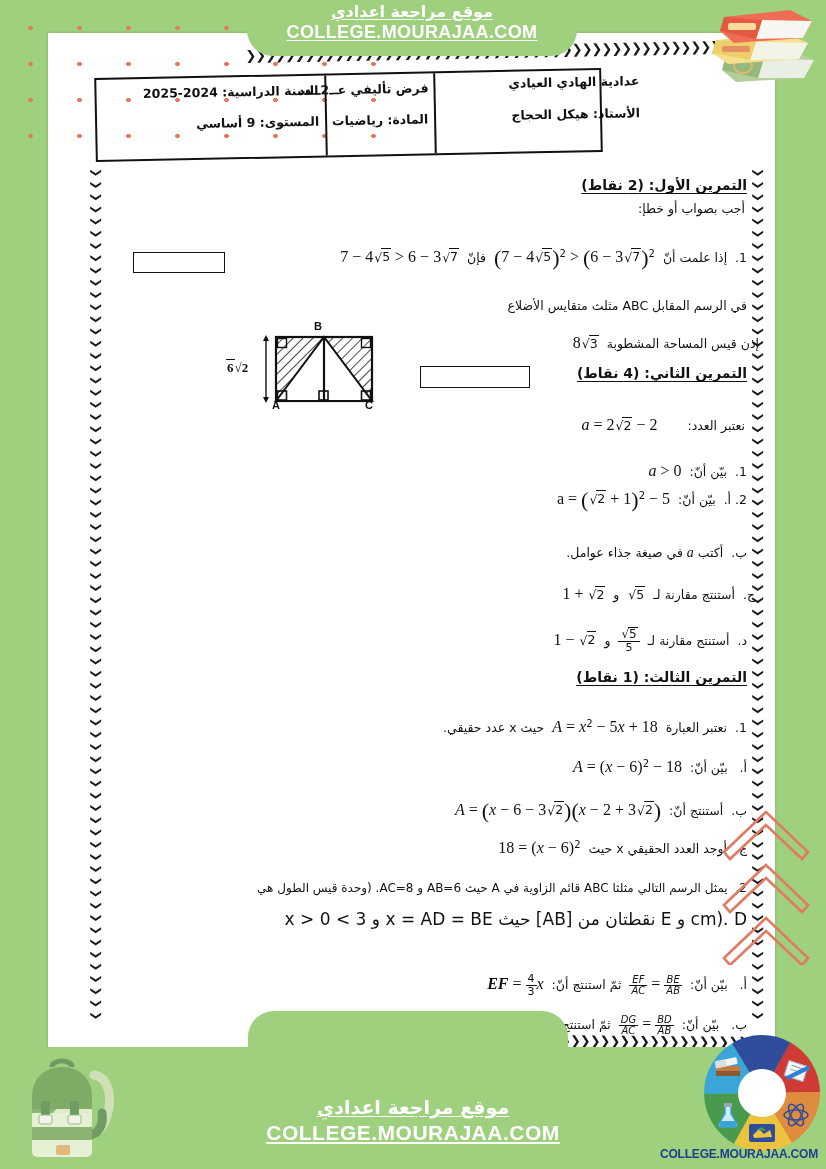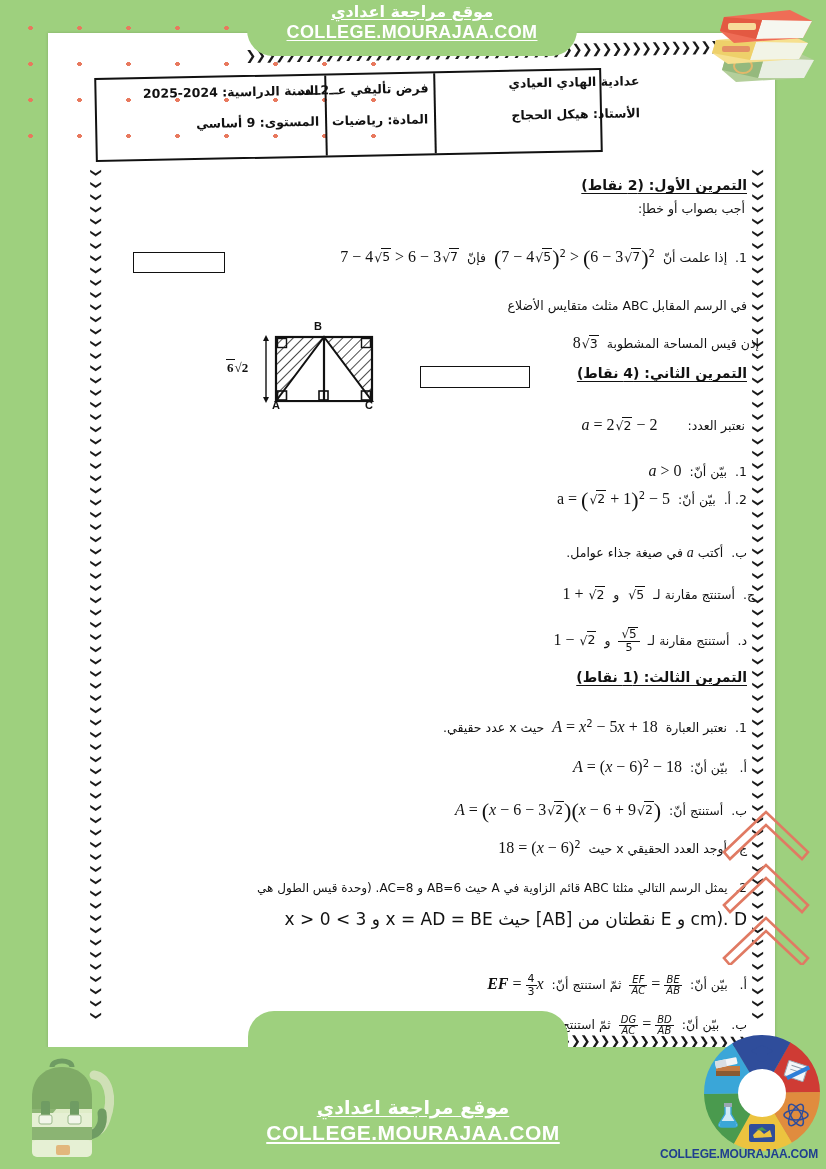--- a/index.html
+++ b/index.html
@@ -349,21 +349,21 @@
     <span>&nbsp;&nbsp;بيّن أنّ:&nbsp;</span>
     <span class="ltr" style="display:inline-block;">
       <span class="m">A</span><span class="mu"> = (</span><span class="m">x</span><span class="mu"> − 6)</span><sup class="e">2</sup><span class="mu"> − 18</span>
     </span>
   </div>
 
   <div class="line" style="right:28px;top:765px;direction:rtl;">
     <span>ب.</span>
     <span>&nbsp;أستنتج أنّ:&nbsp;</span>
     <span class="ltr" style="display:inline-block;">
-      <span class="m">A</span><span class="mu"> = </span><span class="paren">(</span><span class="m">x</span><span class="mu"> − 6 − 3</span><span class="sq"><span>2</span></span><span class="paren">)(</span><span class="m">x</span><span class="mu"> − 6 + 9</span><span class="sq"><span>2</span></span><span class="paren">)</span>
+      <span class="m">A</span><span class="mu"> = </span><span class="paren">(</span><span class="m">x</span><span class="mu"> − 6 − 3</span><span class="sq"><span>2</span></span><span class="paren">)(</span><span class="m">x</span><span class="mu"> − 2 + 3</span><span class="sq"><span>2</span></span><span class="paren">)</span>
     </span>
   </div>
 
   <div class="line" style="right:28px;top:806px;direction:rtl;">
     <span>ج.</span>
     <span>&nbsp;أوجد العدد الحقيقي x حيث&nbsp;</span>
     <span class="ltr" style="display:inline-block;">
       <span class="num">18</span><span class="mu"> = (</span><span class="m">x</span><span class="mu"> − 6)</span><sup class="e">2</sup>
     </span>
   </div>

